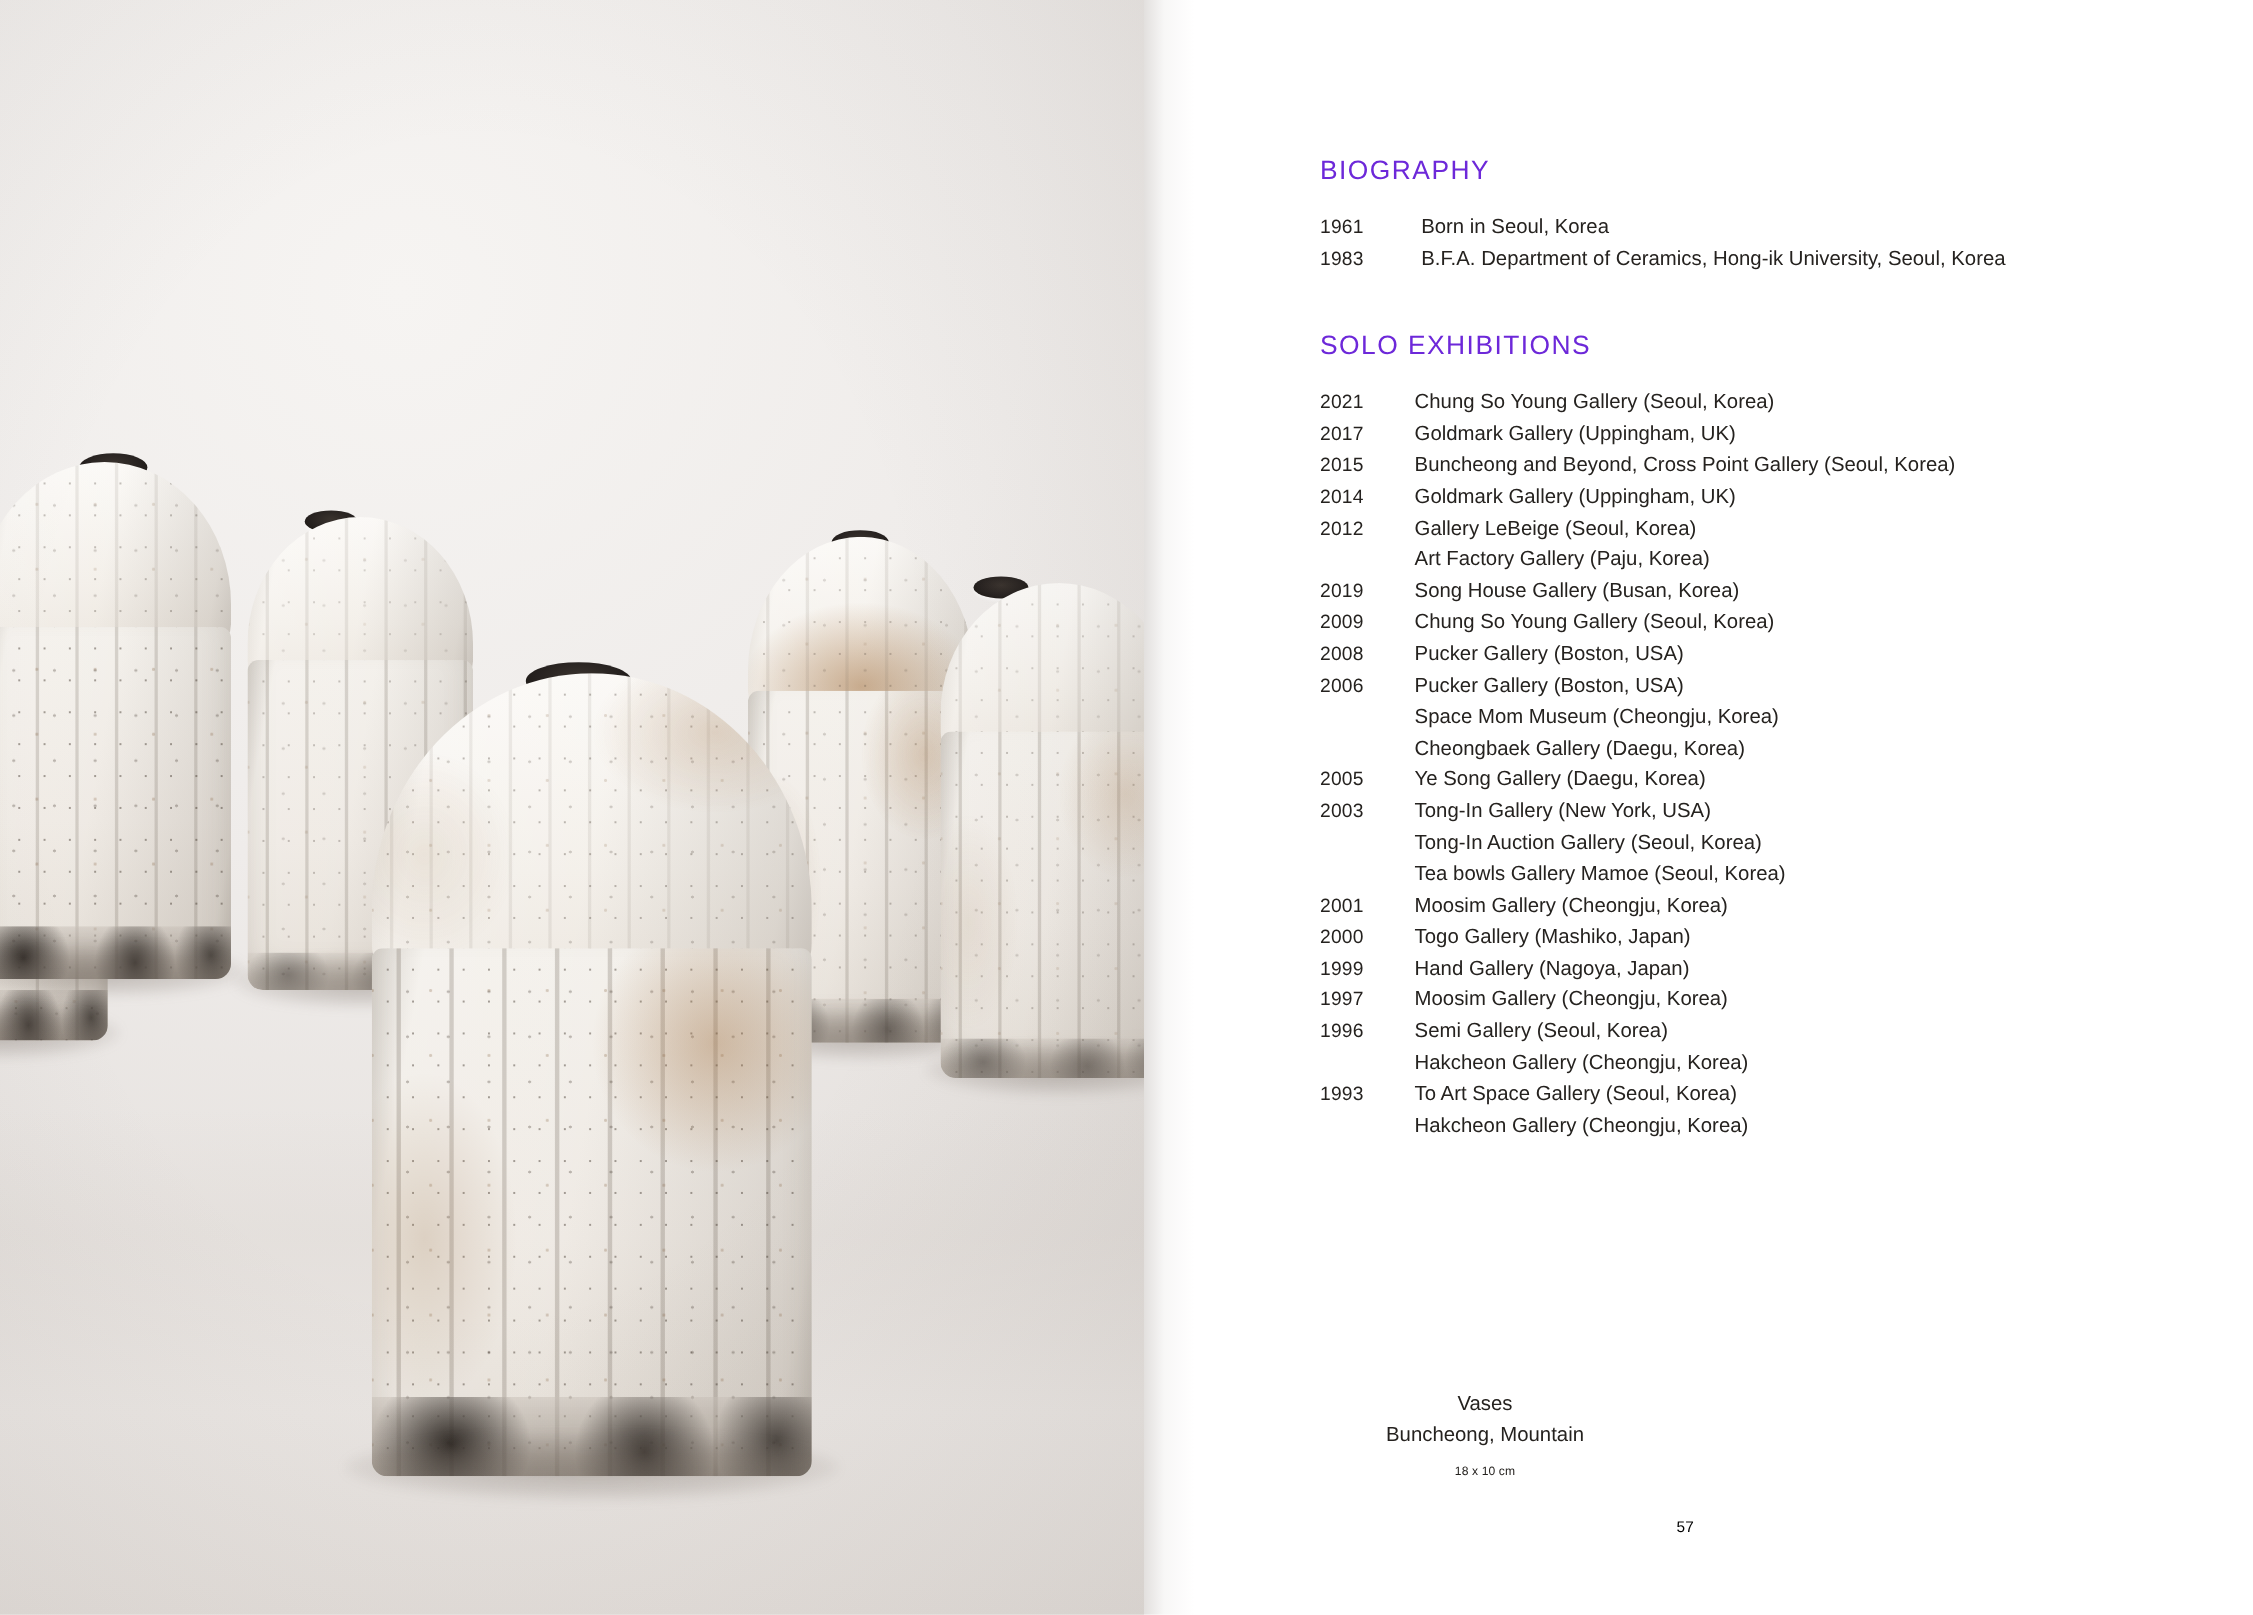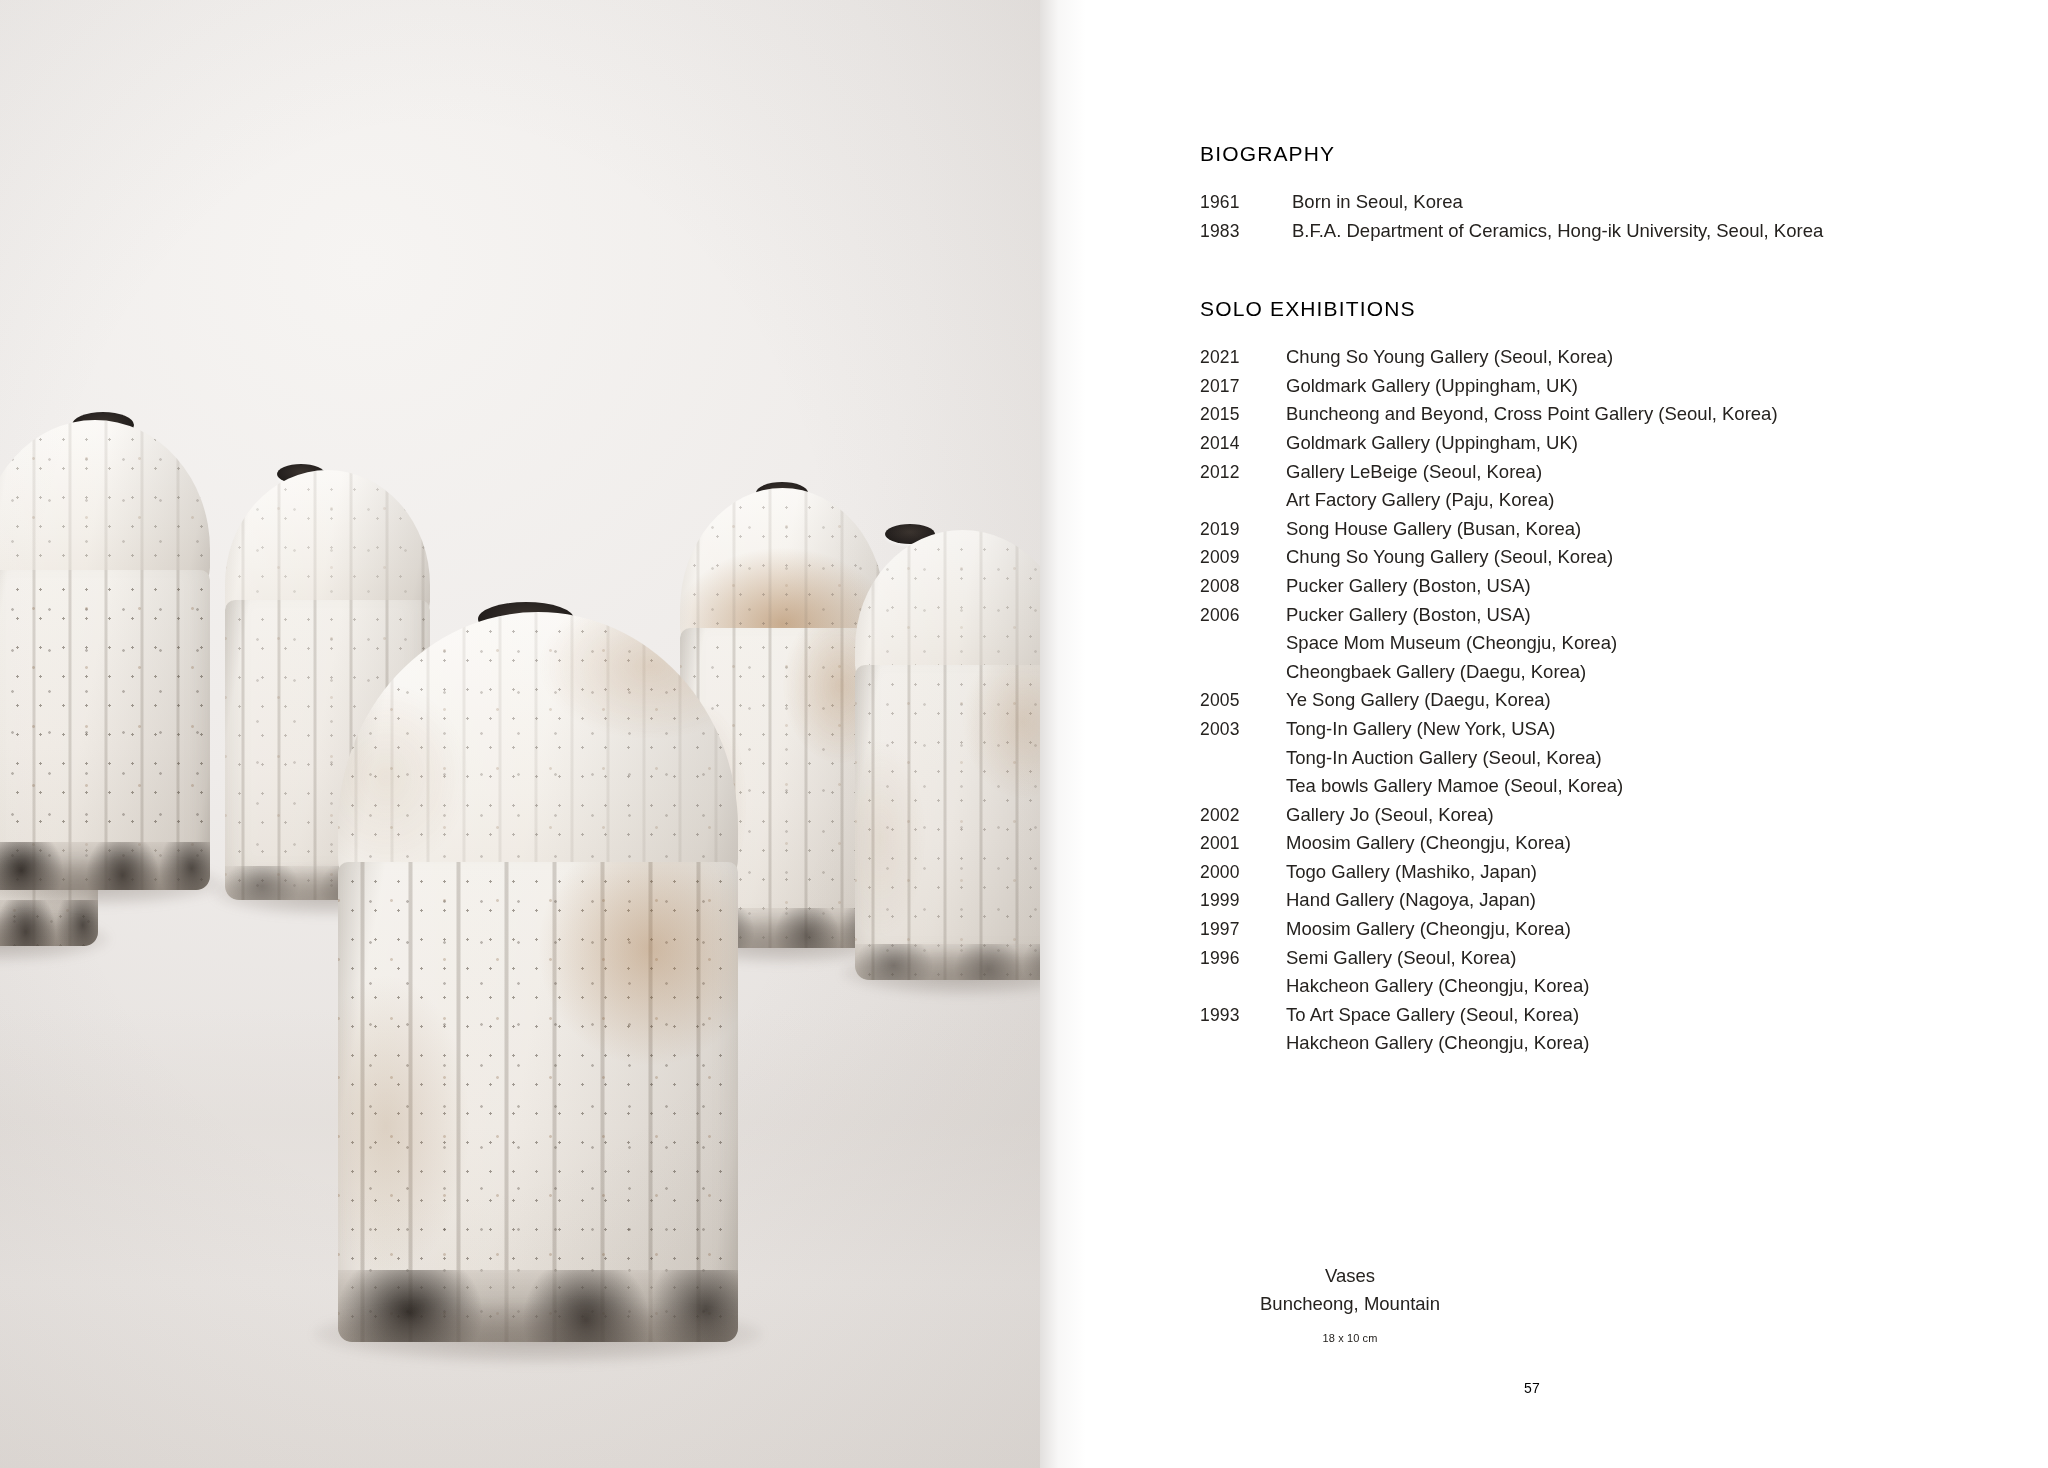--- a/index.html
+++ b/index.html
@@ -154,23 +154,23 @@
     width: 46px;
     background: linear-gradient(to right, rgba(160,152,146,0.30) 0%, rgba(160,152,146,0.08) 40%, rgba(255,255,255,0) 100%);
   }
   .text-col {
     position: absolute;
     left: 160px;
     top: 142px;
     width: 760px;
   }
   .section-head {
-    font-size: 21px;
+    font-size: 24px;
     letter-spacing: 0.055em;
-    color: #000000;
+    color: #6d28d9;
     margin: 0 0 22px 0;
     font-weight: 400;
   }
   .section-head.second { margin-top: 52px; }
   .entry {
     display: flex;
     align-items: baseline;
     font-size: 18.5px;
     line-height: 28.6px;
     color: #25221f;
@@ -395,24 +395,20 @@
           </div>
           <div class="entry">
             <span class="yr"></span>
             <span class="desc">Tong-In Auction Gallery (Seoul, Korea)</span>
           </div>
           <div class="entry">
             <span class="yr"></span>
             <span class="desc">Tea bowls Gallery Mamoe (Seoul, Korea)</span>
           </div>
           <div class="entry">
-            <span class="yr">2002</span>
-            <span class="desc">Gallery Jo (Seoul, Korea)</span>
-          </div>
-          <div class="entry">
             <span class="yr">2001</span>
             <span class="desc">Moosim Gallery (Cheongju, Korea)</span>
           </div>
           <div class="entry">
             <span class="yr">2000</span>
             <span class="desc">Togo Gallery (Mashiko, Japan)</span>
           </div>
           <div class="entry">
             <span class="yr">1999</span>
             <span class="desc">Hand Gallery (Nagoya, Japan)</span>

